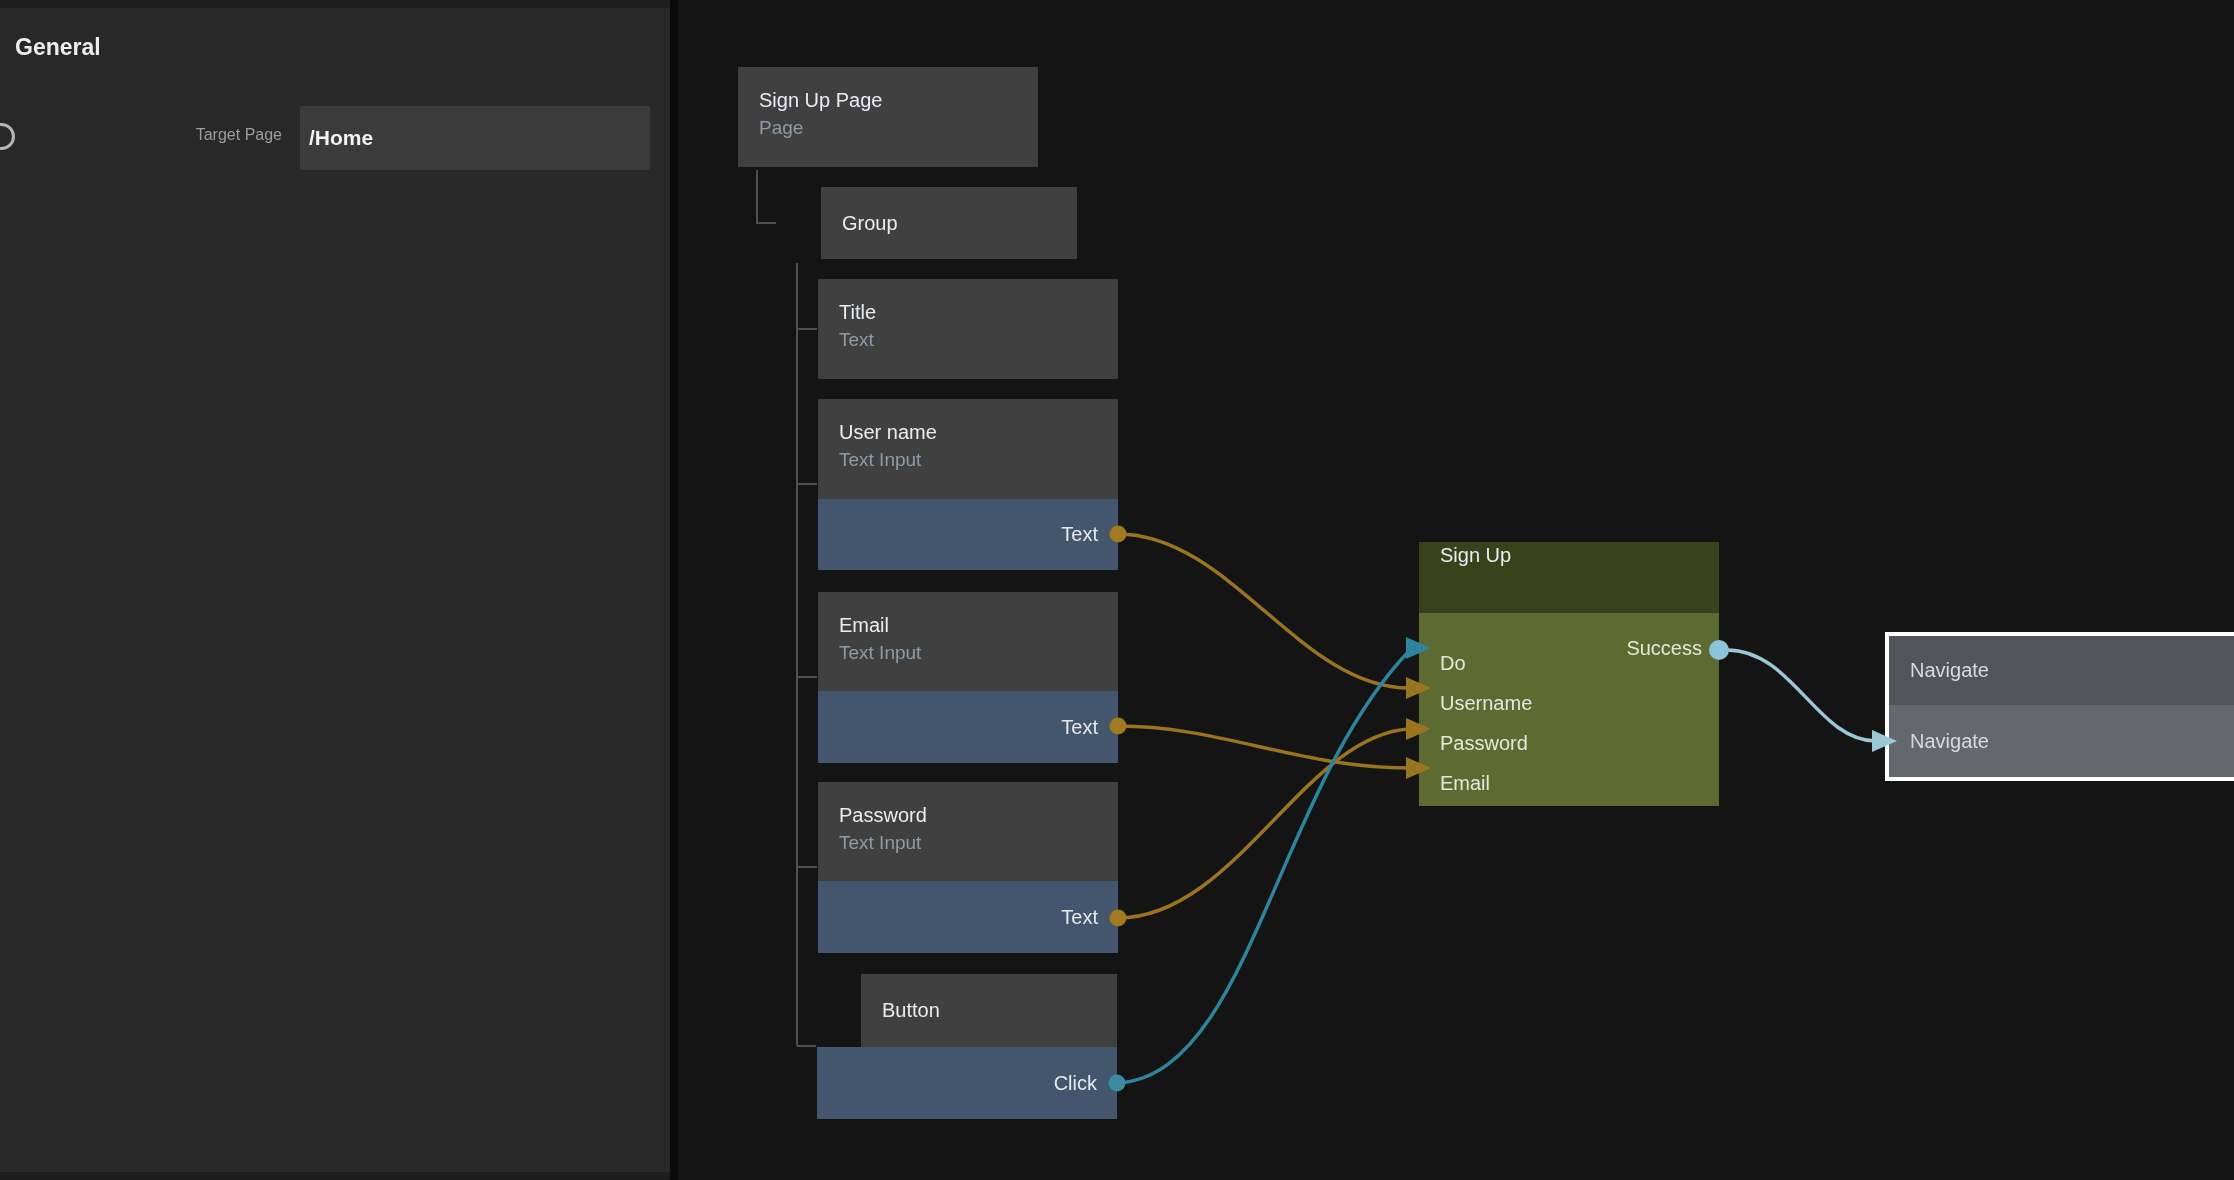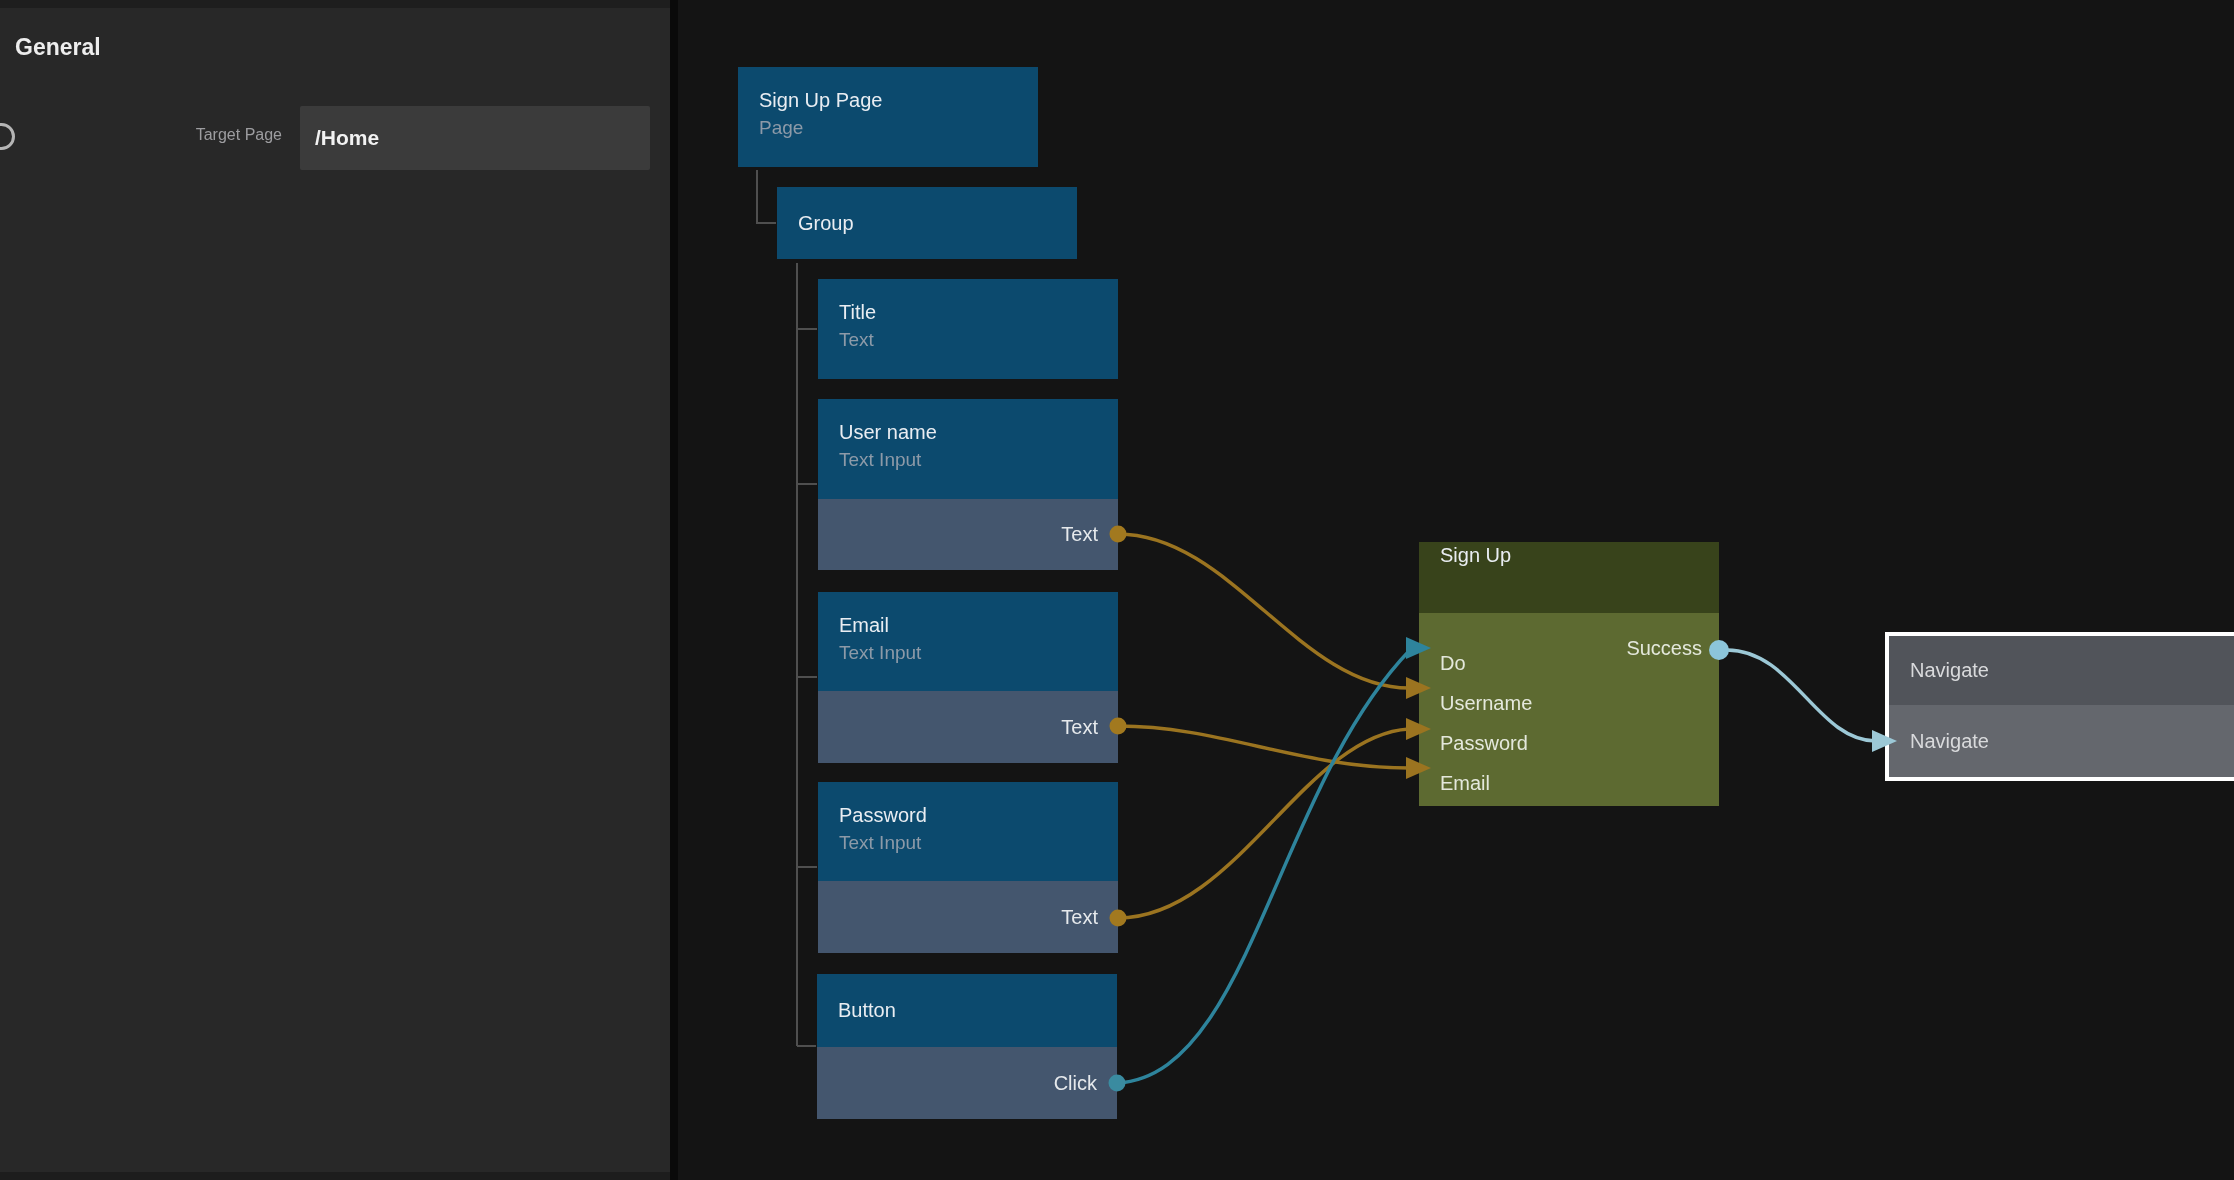--- a/index.html
+++ b/index.html
@@ -15,29 +15,29 @@
   .panel-edge-bottom{position:absolute;left:0;top:1172px;width:670px;height:8px;background:#1d1d1d;}
   .divider{position:absolute;left:670px;top:0;width:8px;height:1180px;background:#0a0a0a;}
   .section-title{position:absolute;left:15px;top:34px;font-size:23px;font-weight:bold;color:#ededed;}
   .ring-icon{
     position:absolute;left:-12px;top:123px;width:27px;height:27px;border-radius:50%;
     border:3px solid #b5b5b5;background:transparent;box-sizing:border-box;
   }
   .field-label{position:absolute;left:100px;top:126px;width:182px;text-align:right;font-size:16px;color:#9d9da0;}
   .field{
     position:absolute;left:300px;top:106px;width:350px;height:64px;background:#3b3b3b;border-radius:2px;
-    color:#f2f2f2;font-size:21px;font-weight:bold;line-height:64px;padding-left:15px;box-sizing:border-box;
+    color:#f2f2f2;font-size:21px;font-weight:bold;line-height:64px;padding-left:9px;box-sizing:border-box;
   }
   
   .node{position:absolute;box-sizing:border-box;color:#e9edf2;}
   .hd{box-sizing:border-box;padding:20px 21px 0 21px;}
-  .hd.center{display:flex;align-items:center;padding:0 21px;}
+  .hd.center{display:flex;align-items:center;padding:0 21px;margin-left:44px;}
   .nt{font-size:20px;line-height:27px;color:#e9edf2;}
   .ns{font-size:19px;line-height:28px;color:#8d9aa8;}
-  .blue .hd{background:#0c4a6e;}
+  .blue .hd{background:#404040;}
   .prow{
     box-sizing:border-box;background:#44566e;display:flex;align-items:center;justify-content:flex-end;
     padding-right:20px;font-size:20px;color:#e6e9ec;
   }
   
   .gnode .ghd{background:#38431b;display:flex;align-items:flex-start;padding:0 21px;height:71px;}
   .gnode .gbody{background:#5d6a31;padding-top:30px;box-sizing:border-box;position:relative;height:193px;}
   .gin{height:40px;display:flex;align-items:center;padding-left:21px;font-size:20px;color:#e4e8dc;}
   .gout{position:absolute;right:17px;top:15px;height:40px;display:flex;align-items:center;font-size:20px;color:#e4e8dc;}
   

